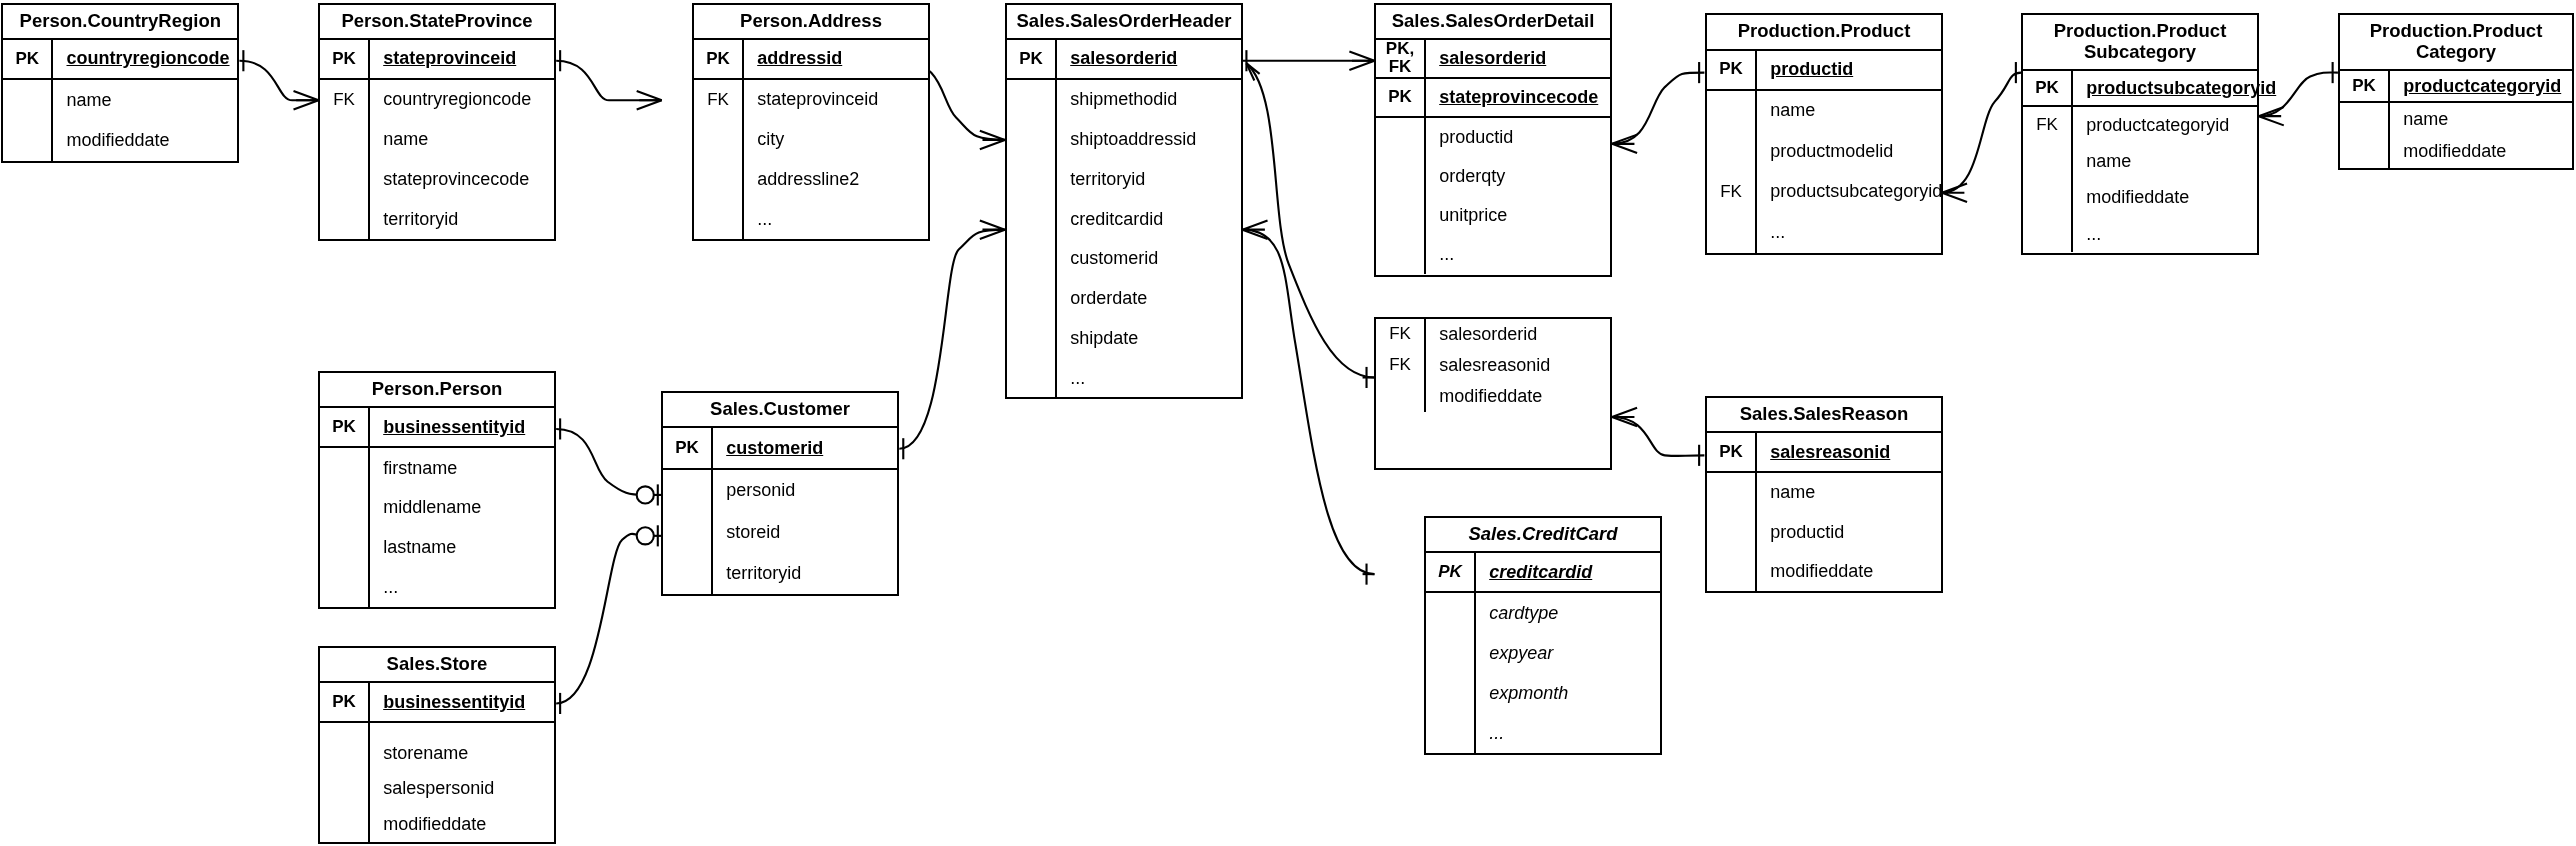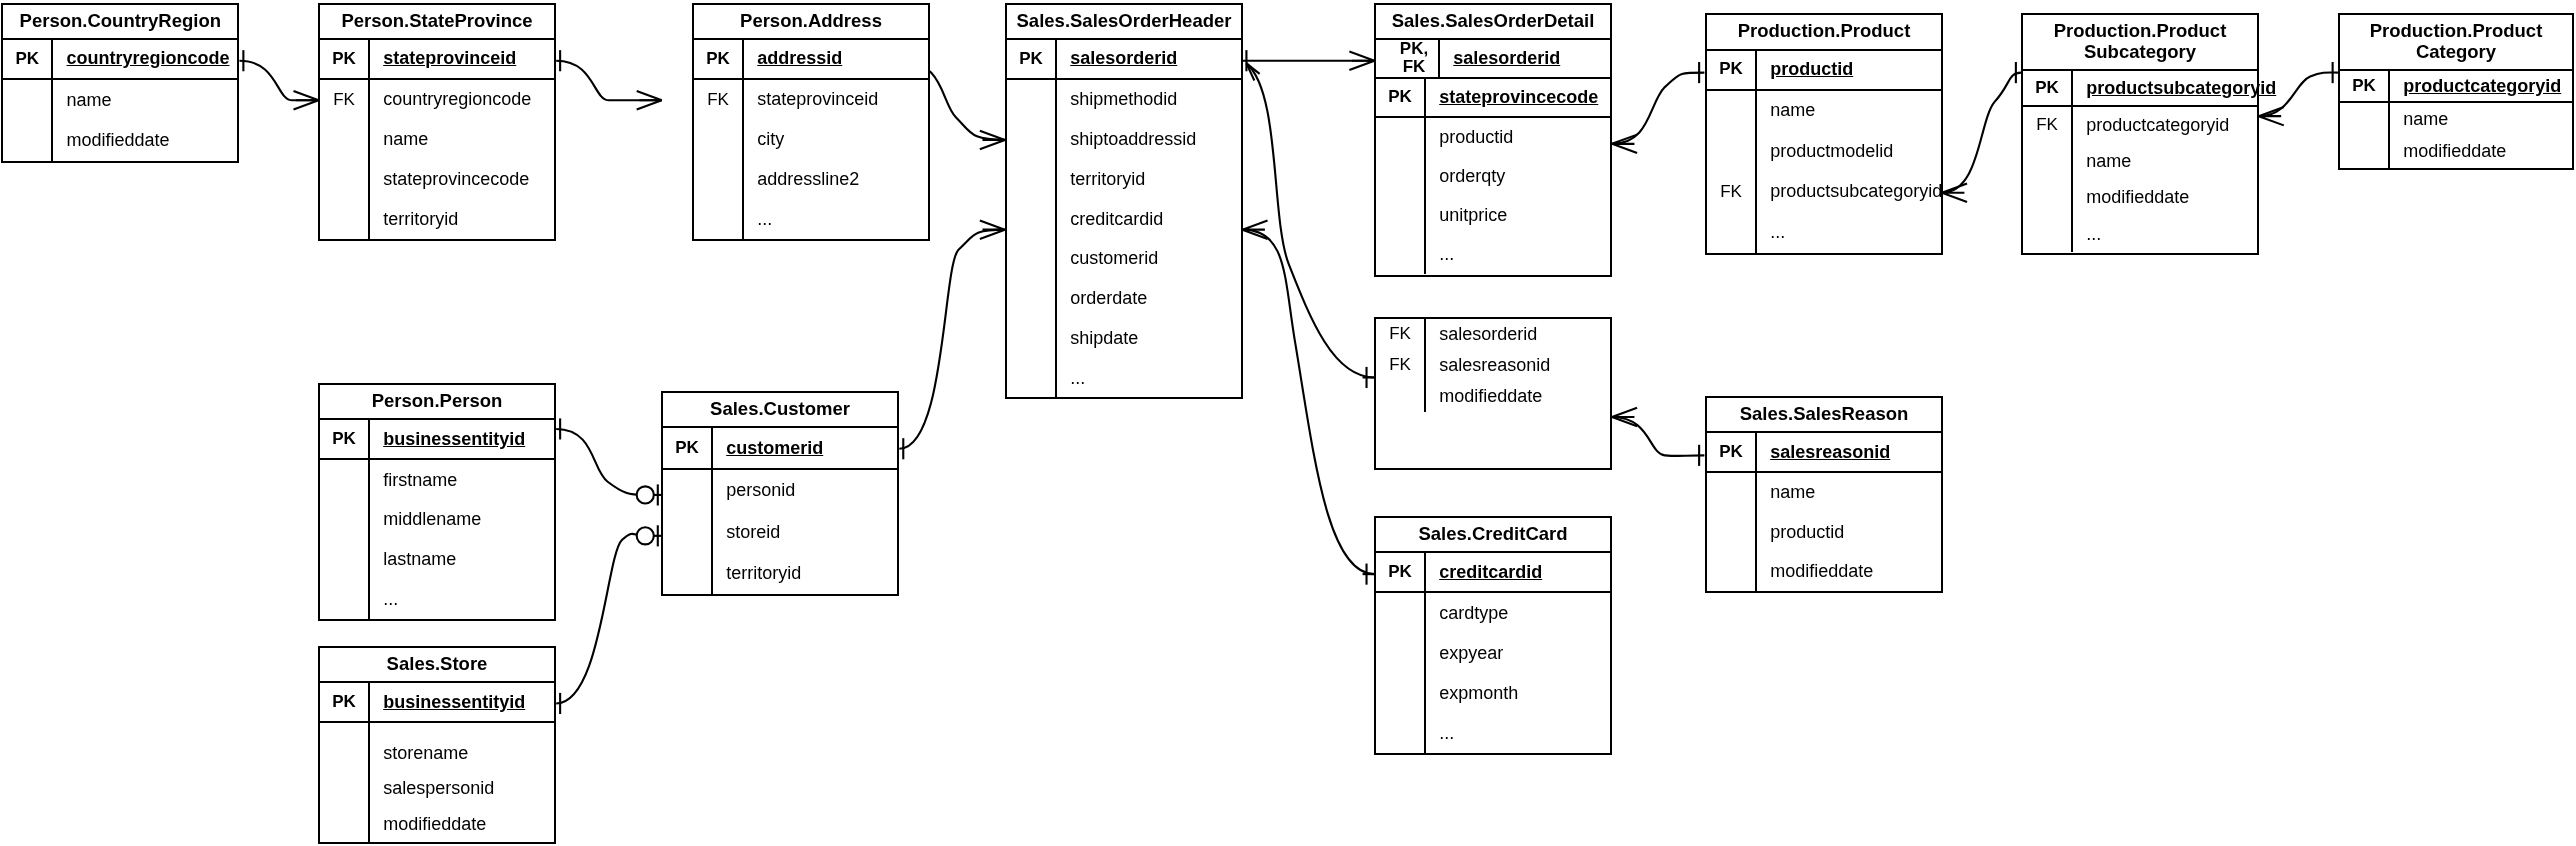--- a/index.html
+++ b/index.html
@@ -216,21 +216,21 @@
               <div class="attrcell" style="min-height: 0px; display: flex; align-items: center; flex: 1 1 0%;">orderdate</div>
               <div class="attrcell" style="min-height: 0px; display: flex; align-items: center; flex: 1 1 0%;">shipdate</div>
               <div class="attrcell" style="min-height: 0px; display: flex; align-items: center; flex: 1 1 0%;">...</div>
             </div>
           </div>
         </div>
       </div>
       <div class="entity" style="left: 1374px; top: 2.6px; width: 238px; height: 274px;">
         <div class="ent-title">Sales.SalesOrderDetail</div>
         <div class="rowgrp" style="height: 39px;">
-          <div class="attrgrp" style="min-height: 0px; height: 100%; padding-left: 14px;">
+          <div class="attrgrp" style="min-height: 0px; height: 100%;">
             <div class="keycell pk" style="height: 100%;"><div style="min-height: 0px; display: flex; align-items: center; justify-content: center; font-weight: bold; white-space: pre-line; flex: 1 1 0%;">PK,
 FK</div></div>
             <div class="attrlist" style="height: 100%;">
               <div class="attrcell key" style="min-height: 0px; display: flex; align-items: center; flex: 1 1 0%;">salesorderid</div>
             </div>
           </div>
         </div>
         <div class="rowgrp" style="height: 39px;">
           <div class="attrgrp" style="min-height: 0px; height: 100%;">
             <div class="keycell pk" style="height: 100%;"><div style="min-height: 0px; display: flex; align-items: center; justify-content: center; font-weight: bold; white-space: pre-line; flex: 1 1 0%;">PK</div></div>
@@ -310,21 +310,21 @@
         <div class="rowgrp last" style="height: 65px;">
           <div class="attrgrp" style="min-height: 0px; height: 100%;">
             <div class="keycell" style="height: 100%;"><div style="min-height: 0px; display: flex; align-items: center; justify-content: center; font-weight: normal; white-space: pre-line; flex: 1 1 0%;"></div><div style="min-height: 0px; display: flex; align-items: center; justify-content: center; font-weight: normal; white-space: pre-line; flex: 1 1 0%;"></div></div>
             <div class="attrlist" style="height: 100%;">
               <div class="attrcell" style="min-height: 0px; display: flex; align-items: center; flex: 1 1 0%;">name</div>
               <div class="attrcell" style="min-height: 0px; display: flex; align-items: center; flex: 1 1 0%;">modifieddate</div>
             </div>
           </div>
         </div>
       </div>
-      <div class="entity" style="left: 318px; top: 383px; width: 238px; height: 238px;">
+      <div class="entity" style="left: 318px; top: 371px; width: 238px; height: 238px;">
         <div class="ent-title">Person.Person</div>
         <div class="rowgrp" style="height: 40px;">
           <div class="attrgrp" style="min-height: 0px; height: 100%;">
             <div class="keycell pk" style="height: 100%;"><div style="min-height: 0px; display: flex; align-items: center; justify-content: center; font-weight: bold; white-space: pre-line; flex: 1 1 0%;">PK</div></div>
             <div class="attrlist" style="height: 100%;">
               <div class="attrcell key" style="min-height: 0px; display: flex; align-items: center; flex: 1 1 0%;">businessentityid</div>
             </div>
           </div>
         </div>
         <div class="rowgrp last" style="height: 159px;">
@@ -407,21 +407,21 @@
           <div class="attrgrp" style="min-height: 0px; height: 100%;">
             <div class="keycell" style="height: 100%;"><div style="min-height: 0px; display: flex; align-items: center; justify-content: center; font-weight: normal; white-space: pre-line; flex: 1 1 0%;"></div><div style="min-height: 0px; display: flex; align-items: center; justify-content: center; font-weight: normal; white-space: pre-line; flex: 1 1 0%;"></div><div style="min-height: 0px; display: flex; align-items: center; justify-content: center; font-weight: normal; white-space: pre-line; flex: 1 1 0%;"></div></div>
             <div class="attrlist" style="height: 100%;">
               <div class="attrcell" style="min-height: 0px; display: flex; align-items: center; flex: 1 1 0%;">name</div>
               <div class="attrcell" style="min-height: 0px; display: flex; align-items: center; flex: 1 1 0%;">productid</div>
               <div class="attrcell" style="min-height: 0px; display: flex; align-items: center; flex: 1 1 0%;">modifieddate</div>
             </div>
           </div>
         </div>
       </div>
-      <div class="entity" style="left: 1374px; top: 516px; width: 238px; height: 239px;">
+      <div class="entity" style="left: 1424px; top: 516px; width: 238px; height: 239px; font-style: italic;">
         <div class="ent-title">Sales.CreditCard</div>
         <div class="rowgrp" style="height: 40px;">
           <div class="attrgrp" style="min-height: 0px; height: 100%;">
             <div class="keycell pk" style="height: 100%;"><div style="min-height: 0px; display: flex; align-items: center; justify-content: center; font-weight: bold; white-space: pre-line; flex: 1 1 0%;">PK</div></div>
             <div class="attrlist" style="height: 100%;">
               <div class="attrcell key" style="min-height: 0px; display: flex; align-items: center; flex: 1 1 0%;">creditcardid</div>
             </div>
           </div>
         </div>
         <div class="rowgrp last" style="height: 160px;">

